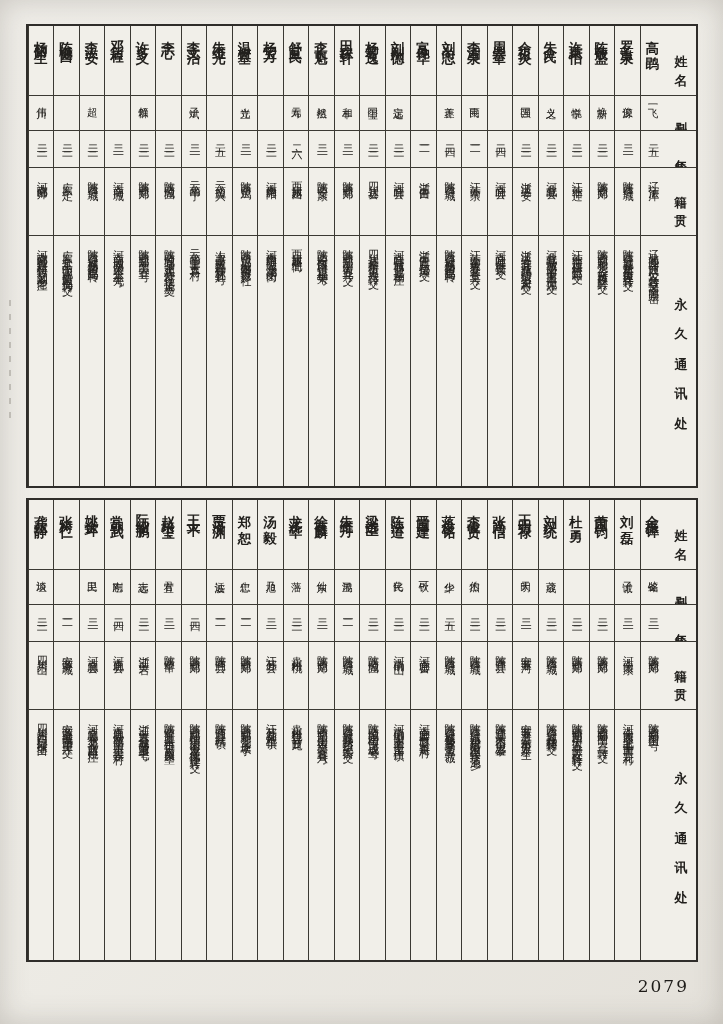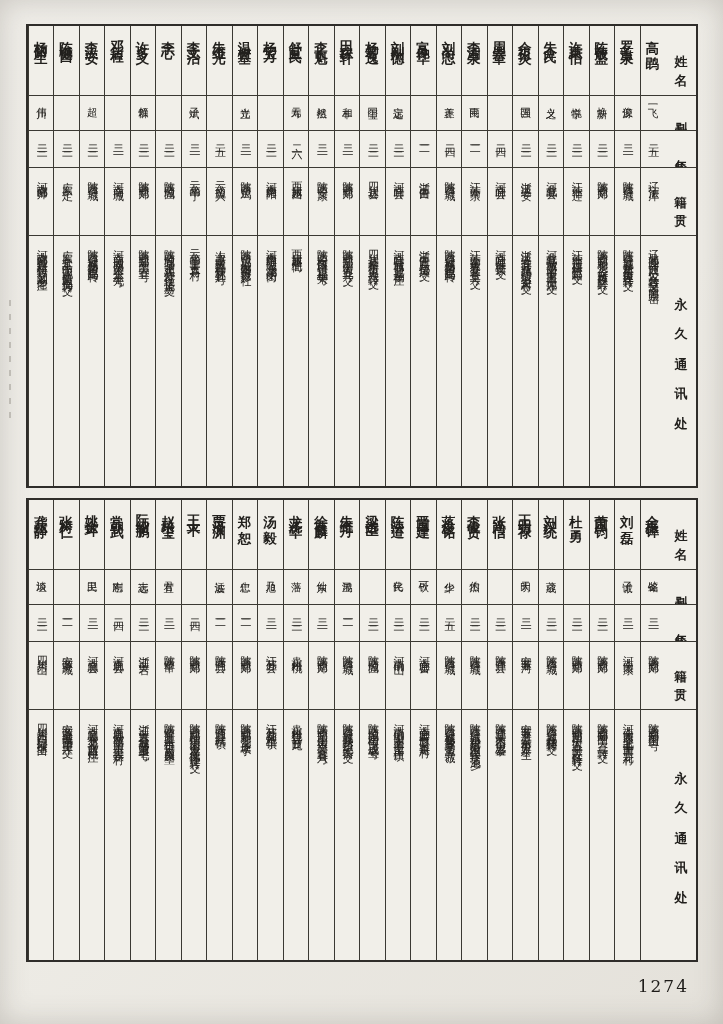--- a/index.html
+++ b/index.html
@@ -953,14 +953,14 @@
         </div>
         <div class="cell c-native">
           <span>四川秀山</span>
         </div>
         <div class="cell c-addr">
           <span>四川秀山西门外珠堡田</span>
         </div>
       </div>
     </div>
 
-  <div class="page-number">1274</div>
+  <div class="page-number">2079</div>
 </div>
 
 </body></html>

